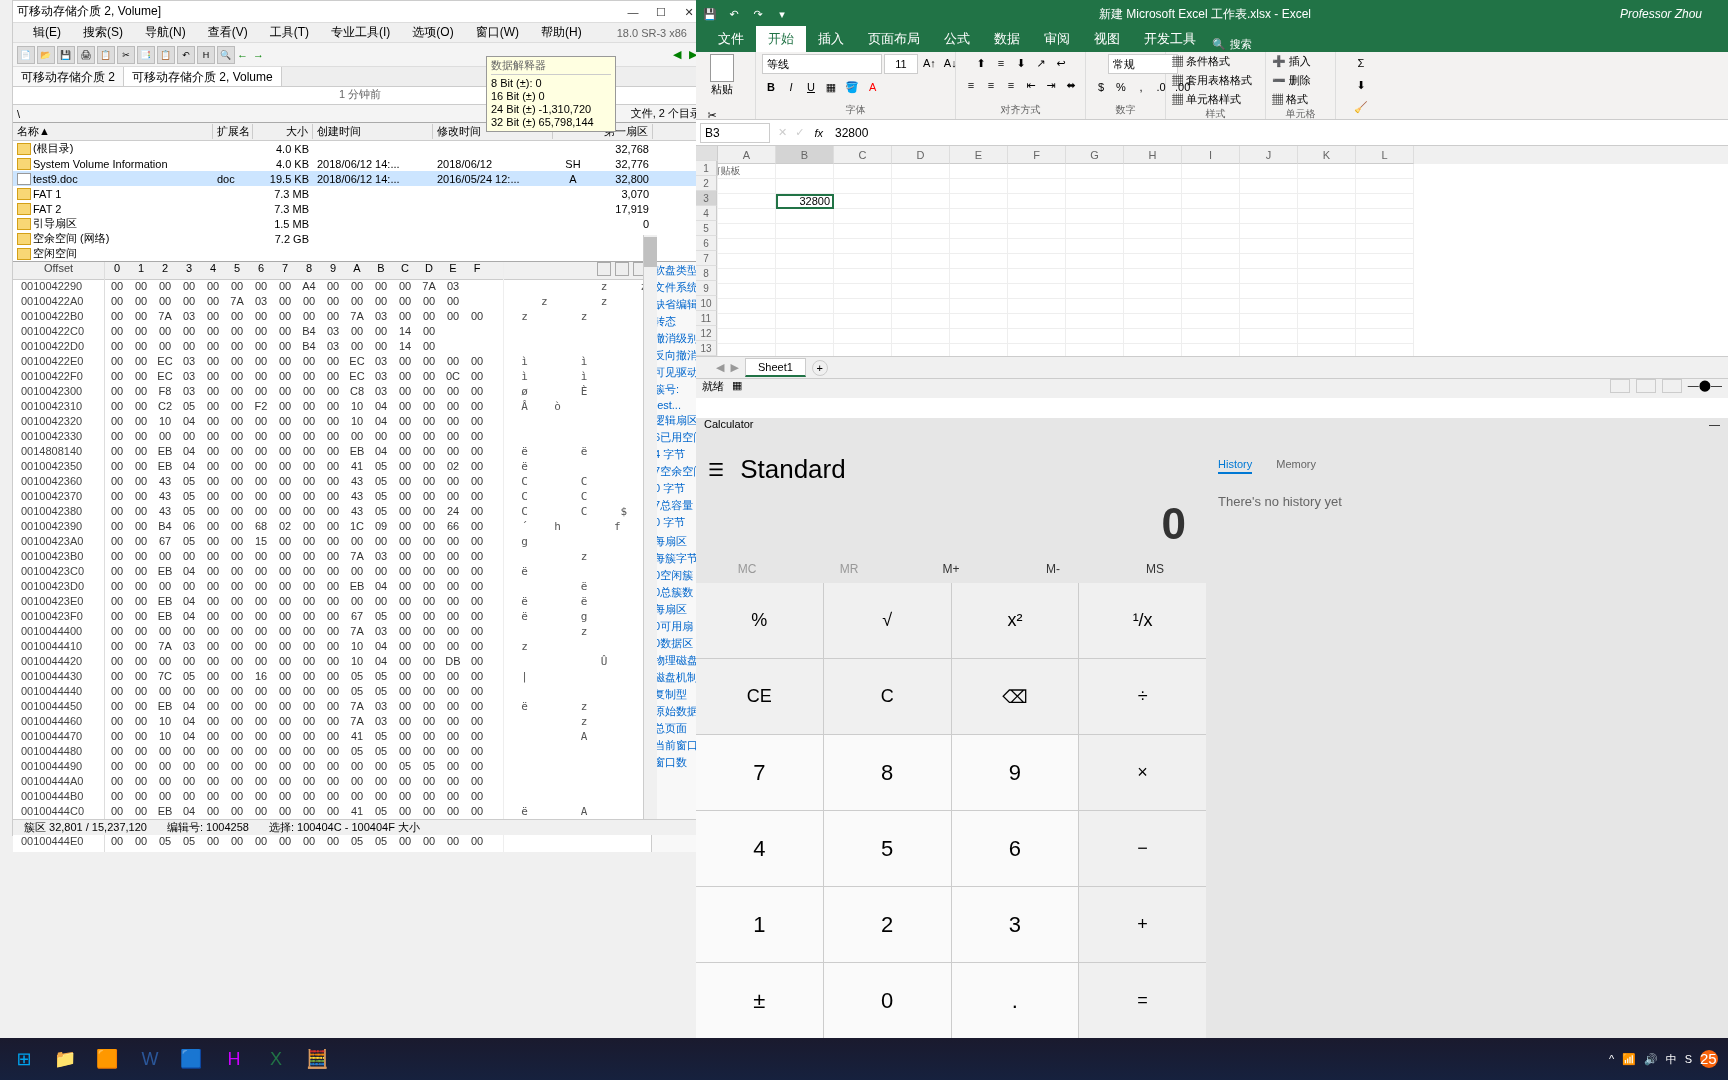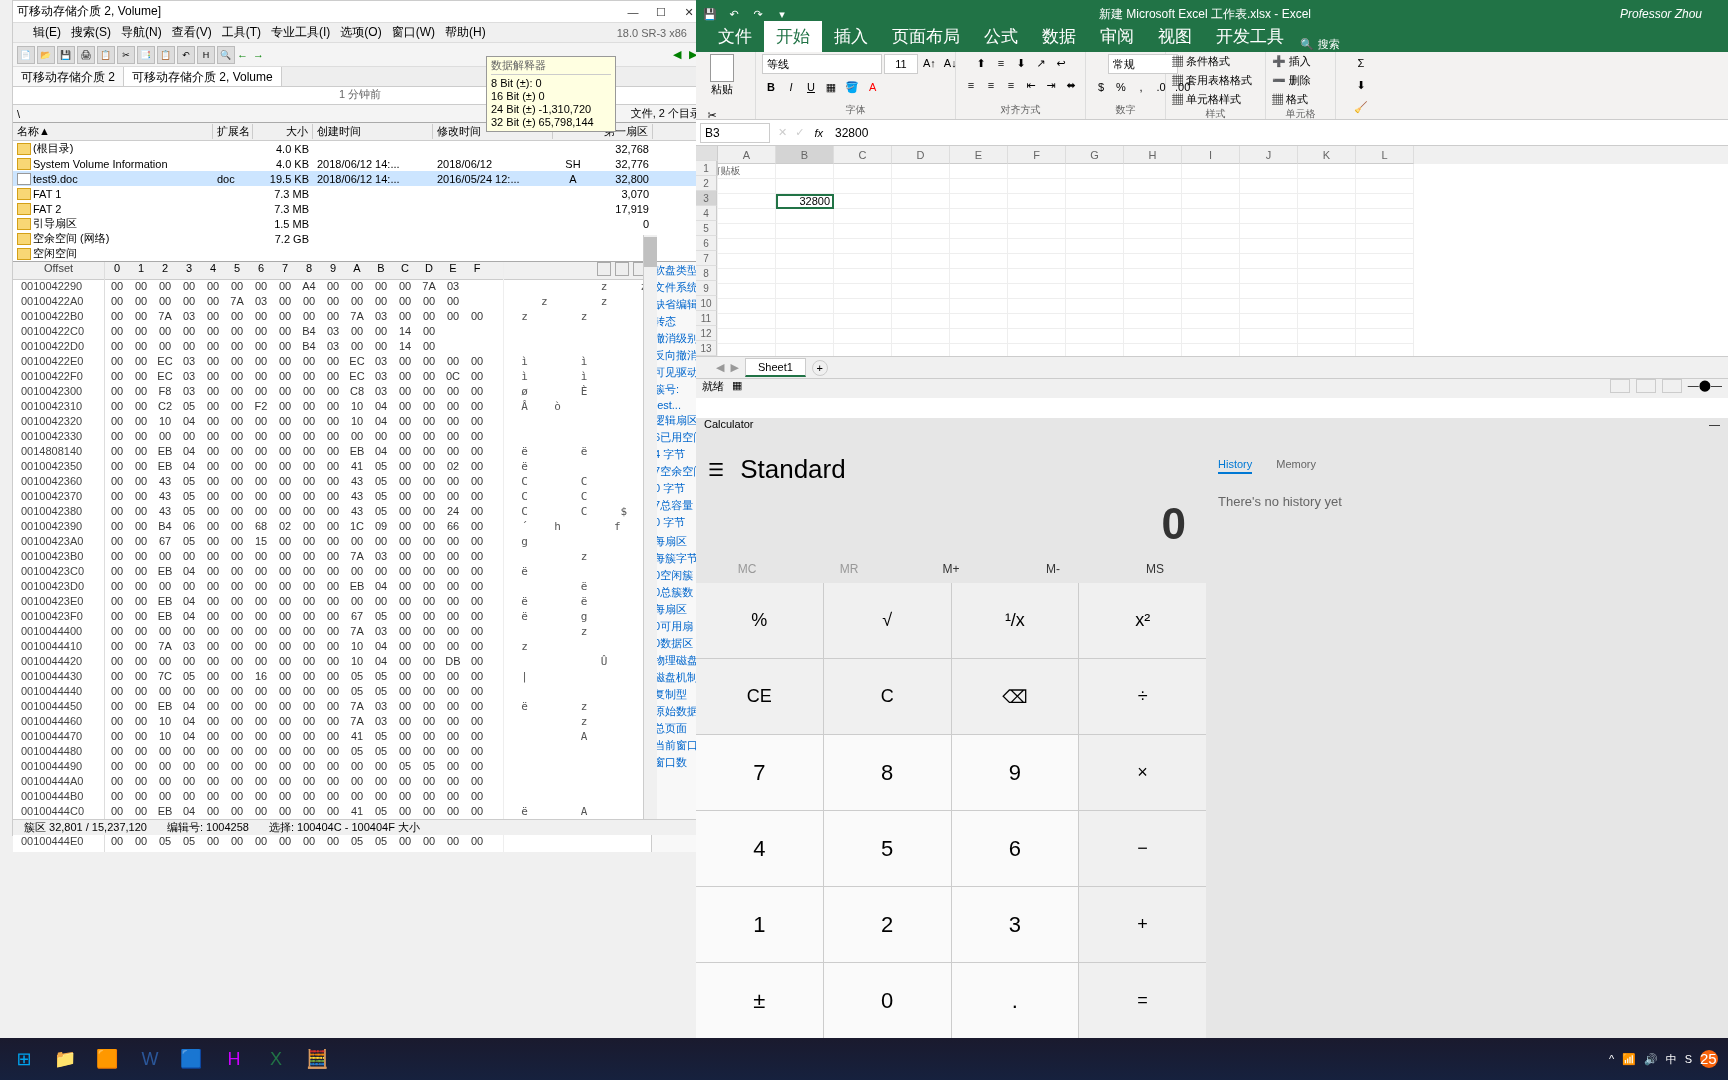--- a/index.html
+++ b/index.html
@@ -3,21 +3,21 @@
 <meta charset="utf-8">
 <style>
 *{margin:0;padding:0;box-sizing:border-box;font-family:"Microsoft YaHei",Arial,sans-serif;font-size:11px}
 body{width:1728px;height:1080px;background:#f0f0f0;position:relative;overflow:hidden}
 
 .hex{position:absolute;left:12px;top:0;width:696px;height:836px;background:#fff;border:1px solid #ccc}
 .hex-title{height:22px;background:#fff;display:flex;align-items:center;padding:0 4px;border-bottom:1px solid #ddd}
 .hex-title .t{flex:1;font-size:12px}
 .hex-title .wbtn{width:28px;height:18px;text-align:center;line-height:18px;color:#333}
 .hex-title .close{color:#333}
-.hex-menu{height:20px;display:flex;gap:2px;padding:0 16px;align-items:center;background:#f0f0f0;border-bottom:1px solid #ddd}
+.hex-menu{height:20px;display:flex;gap:14px;padding:0 16px;align-items:center;background:#f0f0f0;border-bottom:1px solid #ddd}
 .hex-menu span{padding:0 4px;font-size:12px}
 .hex-menu .ver{margin-left:auto;font-size:11px;color:#666}
 .hex-tool{height:24px;background:#f4f4f4;display:flex;align-items:center;gap:2px;padding:0 4px;border-bottom:1px solid #ddd}
 .hex-tool .ico{width:18px;height:18px;background:#ddd;border:1px solid #bbb;font-size:9px;text-align:center;line-height:16px}
 .hex-tool .arrow{width:14px;height:14px;color:#008000}
 .hex-tabs{height:20px;display:flex;border-bottom:1px solid #ccc;background:#eee}
 .hex-tabs .tab{padding:2px 8px;border-right:1px solid #ccc;background:#f8f8f8;font-size:12px}
 .hex-tabs .tab.active{background:#fff}
 .hex-time{height:18px;text-align:center;font-size:11px;color:#666;border-bottom:1px solid #ccc}
 .hex-info{height:18px;display:flex;justify-content:flex-end;padding-right:6px;font-size:11px;border-bottom:1px solid #aaa;align-items:center;background:#f4f4f4}
@@ -59,21 +59,21 @@
 .tooltip .tt-title{border-bottom:1px solid #ccc;color:#666;padding-bottom:2px;margin-bottom:2px}
 .tooltip div{line-height:13px}
 
 .excel{position:absolute;left:696px;top:0;right:0;height:418px;background:#fff}
 .ex-title{height:28px;background:#217346;color:#fff;display:flex;align-items:center;padding:0 6px}
 .ex-title .qat{display:flex;gap:8px;align-items:center}
 .ex-title .qat span{width:16px;height:16px;display:inline-block;text-align:center;line-height:16px}
 .ex-title .fn{flex:1;text-align:center;font-size:12px}
 .ex-title .user{font-style:italic;font-size:12px;margin-right:20px}
 .ex-ribbon-tabs{height:24px;background:#217346;display:flex;align-items:flex-end;padding-left:10px}
-.ex-ribbon-tabs .rtab{padding:4px 12px;color:#fff;font-size:17px}
+.ex-ribbon-tabs .rtab{padding:4px 12px;color:#fff;font-size:13px}
 .ex-ribbon-tabs .rtab.active{background:#fff;color:#217346}
 .ex-ribbon-tabs .search{margin-left:4px;color:#fff;display:flex;align-items:center;gap:4px}
 .ex-ribbon{height:68px;background:#f3f2f1;border-bottom:1px solid #ccc;display:flex}
 .rgroup{border-right:1px solid #ddd;display:flex;flex-direction:column;padding:2px 6px}
 .rgroup .body{flex:1;display:flex;gap:4px;align-items:center;flex-wrap:wrap}
 .rgroup .lbl{text-align:center;font-size:10px;color:#666;height:14px}
 .rbtn{min-width:18px;height:18px;border:1px solid transparent;display:inline-flex;align-items:center;justify-content:center;font-size:11px;padding:0 2px}
 .paste{width:40px;height:48px;display:flex;flex-direction:column;align-items:center;justify-content:flex-start}
 .paste .clip{width:24px;height:28px;background:#fff;border:1px solid #999}
 .fontbox{width:120px;height:20px;border:1px solid #ccc;background:#fff;padding:0 4px;font-size:11px}
@@ -1439,22 +1439,22 @@
       <div class="calc-mem">
         <span>MC</span>
         <span>MR</span>
         <span class="en">M+</span>
         <span class="en">M-</span>
         <span class="en">MS</span>
       </div>
       <div class="calc-grid" id="calc-grid">
           <div class="k">%</div>
           <div class="k">√</div>
+          <div class="k">x²</div>
           <div class="k">¹/x</div>
-          <div class="k">x²</div>
           <div class="k">CE</div>
           <div class="k">C</div>
           <div class="k">⌫</div>
           <div class="k">÷</div>
           <div class="k num">7</div>
           <div class="k num">8</div>
           <div class="k num">9</div>
           <div class="k">×</div>
           <div class="k num">4</div>
           <div class="k num">5</div>

